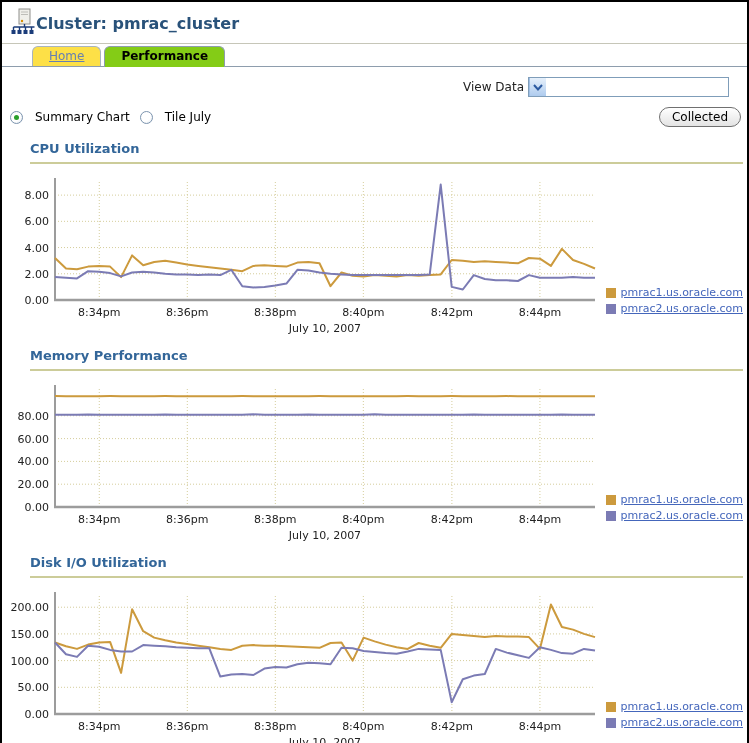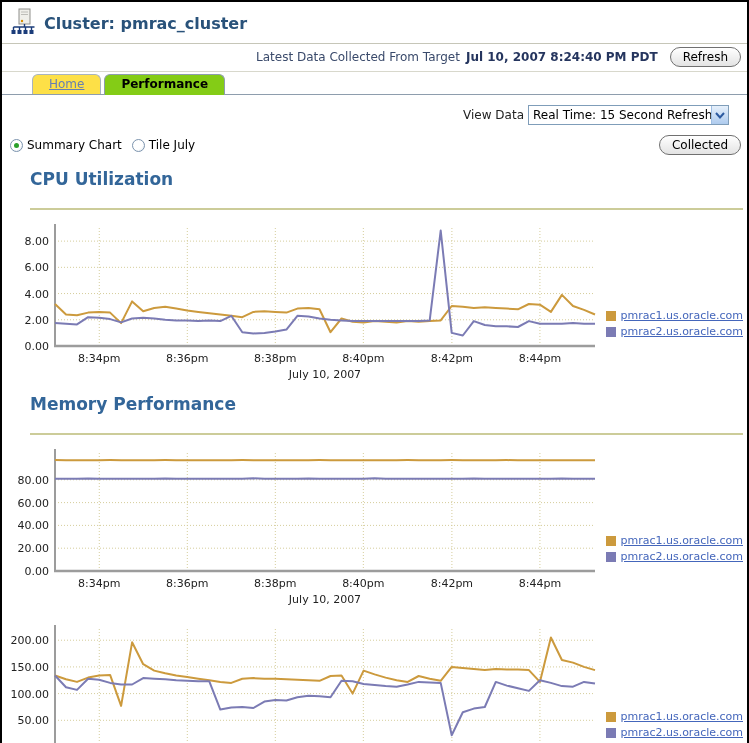--- a/index.html
+++ b/index.html
@@ -1,21 +1,21 @@
 <!DOCTYPE html>
 <html><head>
 <meta charset="utf-8">
 <style>
   * { margin:0; padding:0; box-sizing:border-box; }
   html,body { background:#fff; }
   body { font-family:"DejaVu Sans","Liberation Sans",sans-serif; font-size:12px; color:#000; }
   .page { width:749px; min-height:743px; border:2px solid #000; background:#fff; overflow:hidden; }
 
   
-  .header { display:flex; align-items:center; gap:8px; padding:6px 8px 4px 8px; border-bottom:1px solid #C6C6B8; }
+  .header { display:flex; align-items:center; padding:6px 8px 4px 8px; border-bottom:1px solid #C6C6B8; }
   .page-title { font-size:16px; font-weight:bold; color:#29527A; }
   .latest-row { display:flex; align-items:center; justify-content:flex-end; gap:6px; padding:3px 6px 4px 0; border-bottom:1px solid #D8D8CC; }
   .latest-label { color:#3A4A6B; font-size:12px; }
   .latest-value { color:#25355E; font-weight:bold; font-size:12px; }
   .pill-btn { font-family:inherit; font-size:12px; color:#000; background:linear-gradient(#ffffff,#e3e3e3); border:1px solid #707070; border-radius:10px; padding:2px 12px; cursor:pointer; margin-left:6px; }
 
   
   .tabbar { display:flex; align-items:flex-end; height:23px; padding-left:30px; border-bottom:1px solid #8E9DAD; }
   .tab { border:1px solid #A9B4BE; border-bottom:none; border-radius:6px 6px 0 0; background:#fde047; padding:2px 16px 3px 16px; margin-right:3px; font-size:12px; white-space:nowrap; }
   .tab.active { background:#84cc16; font-weight:bold; border-color:#8E9DAD; position:relative; top:1px; padding-bottom:4px; }
@@ -24,31 +24,31 @@
 
   
   .viewdata-row { display:flex; justify-content:flex-end; align-items:center; padding:10px 18px 2px 0; }
   .viewdata-label { margin-right:4px; color:#222; }
   .select { display:flex; align-items:center; width:201px; height:20px; border:1px solid #7F9DB9; background:#fff; cursor:pointer; }
   .select-value { flex:1; padding:1px 4px; font-size:12px; white-space:nowrap; overflow:hidden; }
   .select-arrow { width:17px; height:18px; display:flex; align-items:center; justify-content:center; background:linear-gradient(#E6F0FB,#AECBEE); border-left:1px solid #9EBEE4; }
 
   
   .options-row { display:flex; align-items:center; padding:8px 6px 4px 8px; }
-  .radio-wrap { display:flex; align-items:center; gap:4px; margin-right:10px; cursor:pointer; }
+  .radio-wrap { display:flex; align-items:center; gap:12px; margin-right:10px; cursor:pointer; }
   .radio { width:13px; height:13px; border-radius:50%; border:1px solid #7C94AE; background:radial-gradient(circle at 35% 35%, #ffffff 55%, #D9E2EC); display:inline-block; position:relative; }
   .radio.checked::after { content:""; position:absolute; left:3px; top:3px; width:5px; height:5px; border-radius:50%; background:#2BA02B; }
   .options-spacer { flex:1; }
 
   
   .chart-section { margin-top:10px; }
-  .section-title { font-size:17px; font-weight:bold; color:#336699; margin:0 4px 0 28px; padding-bottom:19px; border-bottom:2px solid #CCCC99; }
+  .section-title { font-size:13px; font-weight:bold; color:#336699; margin:0 4px 0 28px; padding-bottom:6px; border-bottom:2px solid #CCCC99; }
   .chart-row { position:relative; margin-top:8px; height:166px; }
   .chart-mount { position:absolute; left:0; top:0; }
-  .legend { position:absolute; right:4px; bottom:46px; display:flex; flex-direction:column; gap:3px; }
+  .legend { position:absolute; right:4px; bottom:23px; display:flex; flex-direction:column; gap:3px; }
   .legend-item { display:flex; align-items:center; gap:4px; }
   .legend-swatch { width:10px; height:10px; display:inline-block; }
   .legend-link { font-size:11px; color:#4466BB; text-decoration:underline; cursor:pointer; white-space:nowrap; }
 
   svg text { font-family:"DejaVu Sans","Liberation Sans",sans-serif; }
 </style>
 </head>
 <body>
 
 <div class="page">
@@ -63,39 +63,33 @@
         <path d="M14.5 16 v3 M3.5 19 h21 M3.5 19 v3 M9.5 19 v3 M15.5 19 v3 M21.5 19 v3" stroke="#1B3C7A" fill="none" stroke-width="1.4"></path>
         <rect x="1.5" y="22" width="4" height="4" fill="#1B3C7A"></rect>
         <rect x="7.5" y="22" width="4" height="4" fill="#1B3C7A"></rect>
         <rect x="13.5" y="22" width="4" height="4" fill="#1B3C7A"></rect>
         <rect x="19.5" y="22" width="4" height="4" fill="#1B3C7A"></rect>
       </svg>
     </span>
     <span class="page-title">Cluster: pmrac_cluster</span>
   </div>
 
-  <div class="latest-row">
-    <span class="latest-label">Latest Data Collected From Target</span>
-    <span class="latest-value">Jul 10, 2007 8:24:40 PM PDT</span>
-    <button class="pill-btn">Refresh</button>
-  </div>
 
   <div class="tabbar">
     <div class="tab">
       <span class="tab-link">Home</span>
     </div>
     <div class="tab active">
       <span>Performance</span>
     </div>
   </div>
 
   <div class="viewdata-row">
     <span class="viewdata-label">View Data</span>
     <div class="select">
-      <span class="select-value">Real Time: 15 Second Refresh</span>
       <span class="select-arrow">
         <svg width="10" height="7" viewBox="0 0 10 7">
             <polyline points="1,1 5,5.5 9,1" fill="none" stroke="#2C5AA0" stroke-width="2"></polyline>
           </svg>
       </span>
     </div>
   </div>
 
   <div class="options-row">
     <span class="radio-wrap">
@@ -192,20 +186,21 @@
           </span>
           <span class="legend-item">
             <span class="legend-swatch" style="background: rgb(123, 123, 180);"></span>
             <a class="legend-link">pmrac2.us.oracle.com</a>
           </span>
         </div>
     </div>
   </section>
 
   <section class="chart-section">
+    <h2 class="section-title">Disk I/O Utilization</h2>
     <div class="chart-row">
       <div class="chart-mount"><svg width="600" height="166">
             <text x="47" y="132" text-anchor="end" font-size="11" fill="#222">0.00</text>
             <line x1="53" y1="101.30316742081448" x2="593" y2="101.30316742081448" stroke="#D5CD9B" stroke-width="1" stroke-dasharray="1,2"></line>
             <text x="47" y="105.30316742081448" text-anchor="end" font-size="11" fill="#222">50.00</text>
             <line x1="53" y1="74.60633484162895" x2="593" y2="74.60633484162895" stroke="#D5CD9B" stroke-width="1" stroke-dasharray="1,2"></line>
             <text x="47" y="78.60633484162895" text-anchor="end" font-size="11" fill="#222">100.00</text>
             <line x1="53" y1="47.90950226244344" x2="593" y2="47.90950226244344" stroke="#D5CD9B" stroke-width="1" stroke-dasharray="1,2"></line>
             <text x="47" y="51.90950226244344" text-anchor="end" font-size="11" fill="#222">150.00</text>
             <line x1="53" y1="21.212669683257914" x2="593" y2="21.212669683257914" stroke="#D5CD9B" stroke-width="1" stroke-dasharray="1,2"></line>

